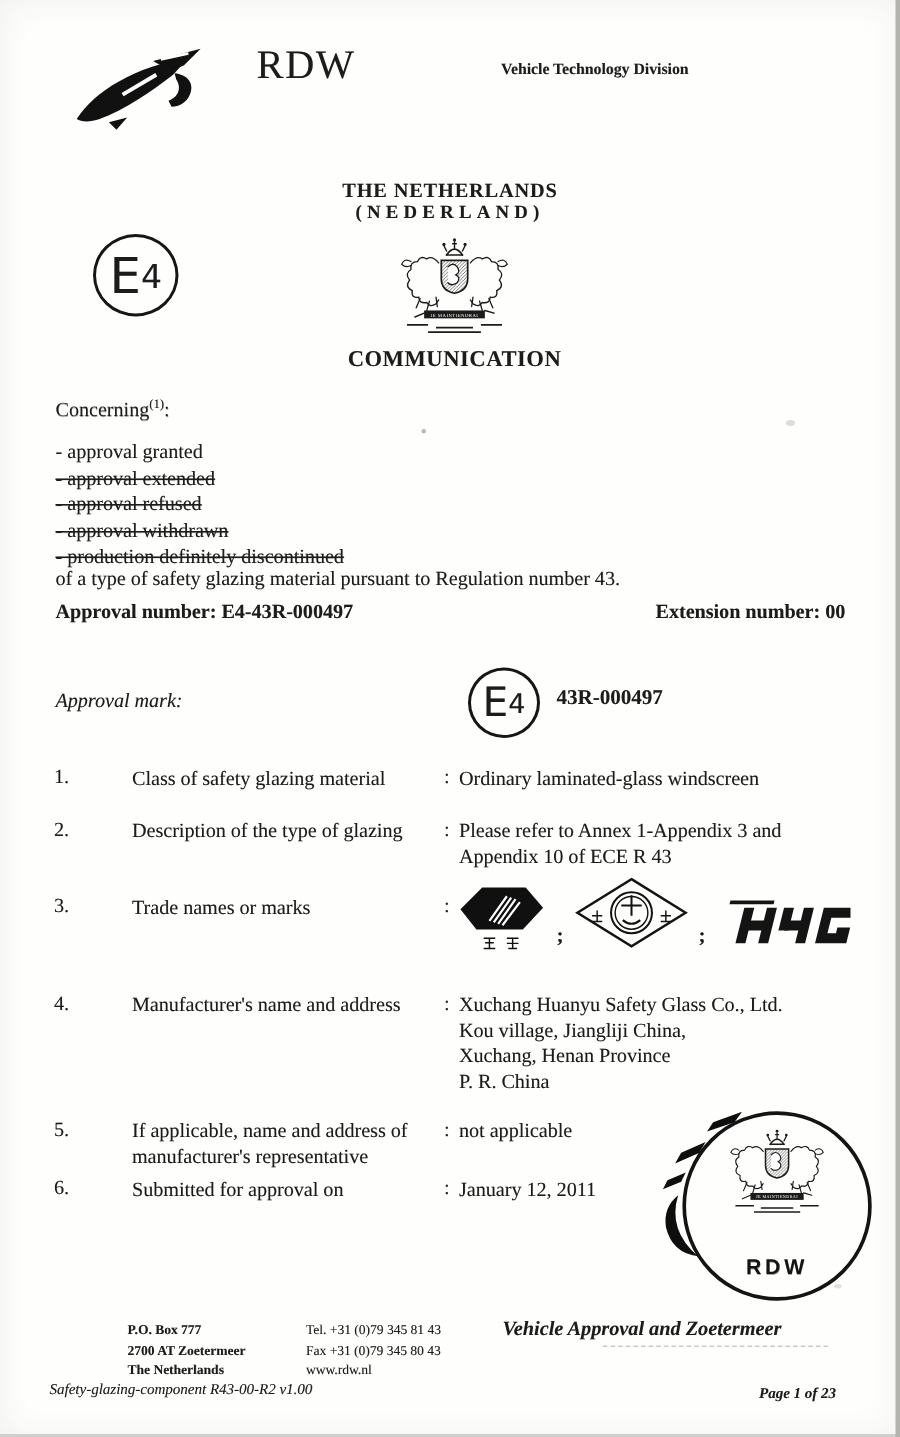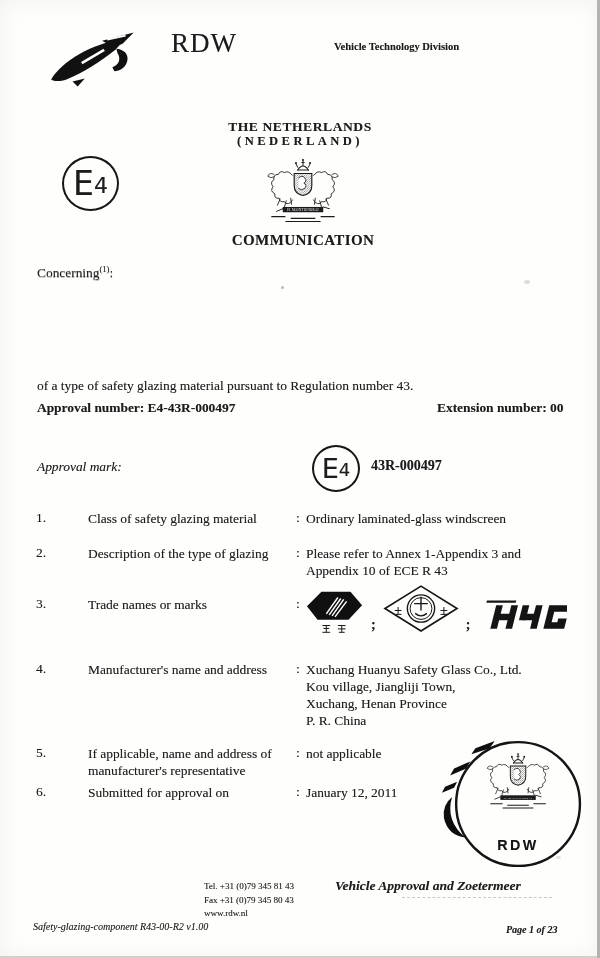--- a/index.html
+++ b/index.html
@@ -123,20 +123,27 @@
 
   <svg class="abs arms-top">
       <use href="#arms"></use>
     </svg>
 
   <div class="abs communication">COMMUNICATION</div>
 
   <div class="abs concerning">
     <span>Concerning</span><sup>(1)</sup><span>:</span>
   </div>
+  <div class="abs c-items">
+    <div>- approval granted</div>
+    <div class="struck">- approval extended</div>
+    <div class="struck">- approval refused</div>
+    <div class="struck">- approval withdrawn</div>
+    <div class="struck">- production definitely discontinued</div>
+  </div>
   <div class="abs subject">of a type of safety glazing material pursuant to Regulation number 43.</div>
 
   <div class="abs appr-num">Approval number: E4-43R-000497</div>
   <div class="abs ext-num">Extension number: 00</div>
 
   <div class="abs mark-label">Approval mark:</div>
   <div class="abs mark-class">II</div>
   <div class="abs e-circle e-mark">
     <span class="eL">E</span>
     <span class="eD">4</span>
@@ -200,21 +207,21 @@
       </svg>
     </div>
   </div>
 
   <div class="abs row r4">
     <span class="no">4.</span>
     <span class="lbl">Manufacturer's name and address</span>
     <span class="col">:</span>
     <div class="val">
       <div>Xuchang Huanyu Safety Glass Co., Ltd.</div>
-      <div>Kou village, Jiangliji Town,</div>
+      <div>Kou village, Jiangliji China,</div>
       <div>Xuchang, Henan Province</div>
       <div>P. R. China</div>
     </div>
   </div>
 
   <div class="abs row r5">
     <span class="no">5.</span>
     <span class="lbl" style="width:212px">If applicable, name and address of manufacturer's representative</span>
     <span class="col">:</span>
     <span class="val">not applicable</span>
@@ -232,20 +239,25 @@
     <g fill="#0e0e0e">
       <polygon points="36,13 55,6 50,13 32,19"></polygon>
       <polygon points="15,33 31,26 27,33 11,40"></polygon>
       <polygon points="6,51 18,46 15,52 3,57"></polygon>
       <path d="M13,61 q-7,23 13,40 q-17,-2 -21,-19 q-2,-13 8,-21 z"></path>
     </g>
     <use href="#arms" x="40" y="16" width="76" height="61"></use>
     <text x="78" y="113" font-size="14" font-family="'Liberation Sans',sans-serif" font-weight="bold" letter-spacing="2.5" text-anchor="middle" fill="#141414">RDW</text>
   </svg>
 
+  <div class="abs f-addr">
+    <div>P.O. Box 777</div>
+    <div>2700 AT Zoetermeer</div>
+    <div>The Netherlands</div>
+  </div>
   <div class="abs f-contact">
     <div>Tel. +31 (0)79 345 81 43</div>
     <div>Fax +31 (0)79 345 80 43</div>
     <div>www.rdw.nl</div>
   </div>
   <div class="abs f-dept">Vehicle Approval and Zoetermeer</div>
   <div class="abs f-ref">Safety-glazing-component R43-00-R2 v1.00</div>
   <div class="abs f-page">Page 1 of 23</div>
 
   <div class="abs dashline"></div>

